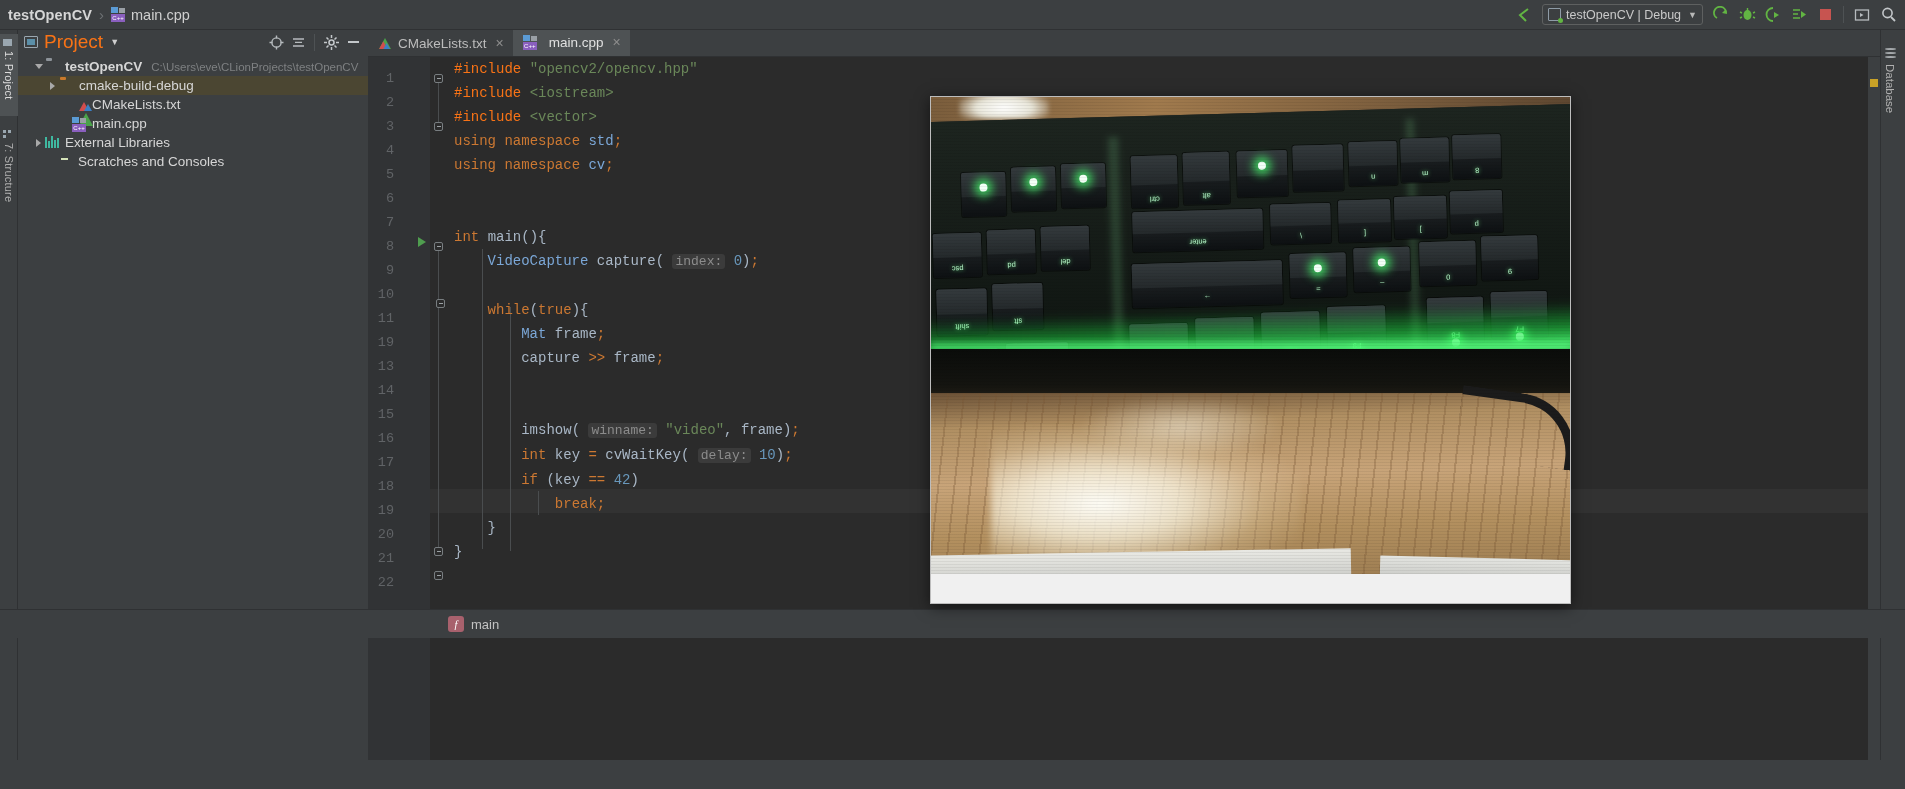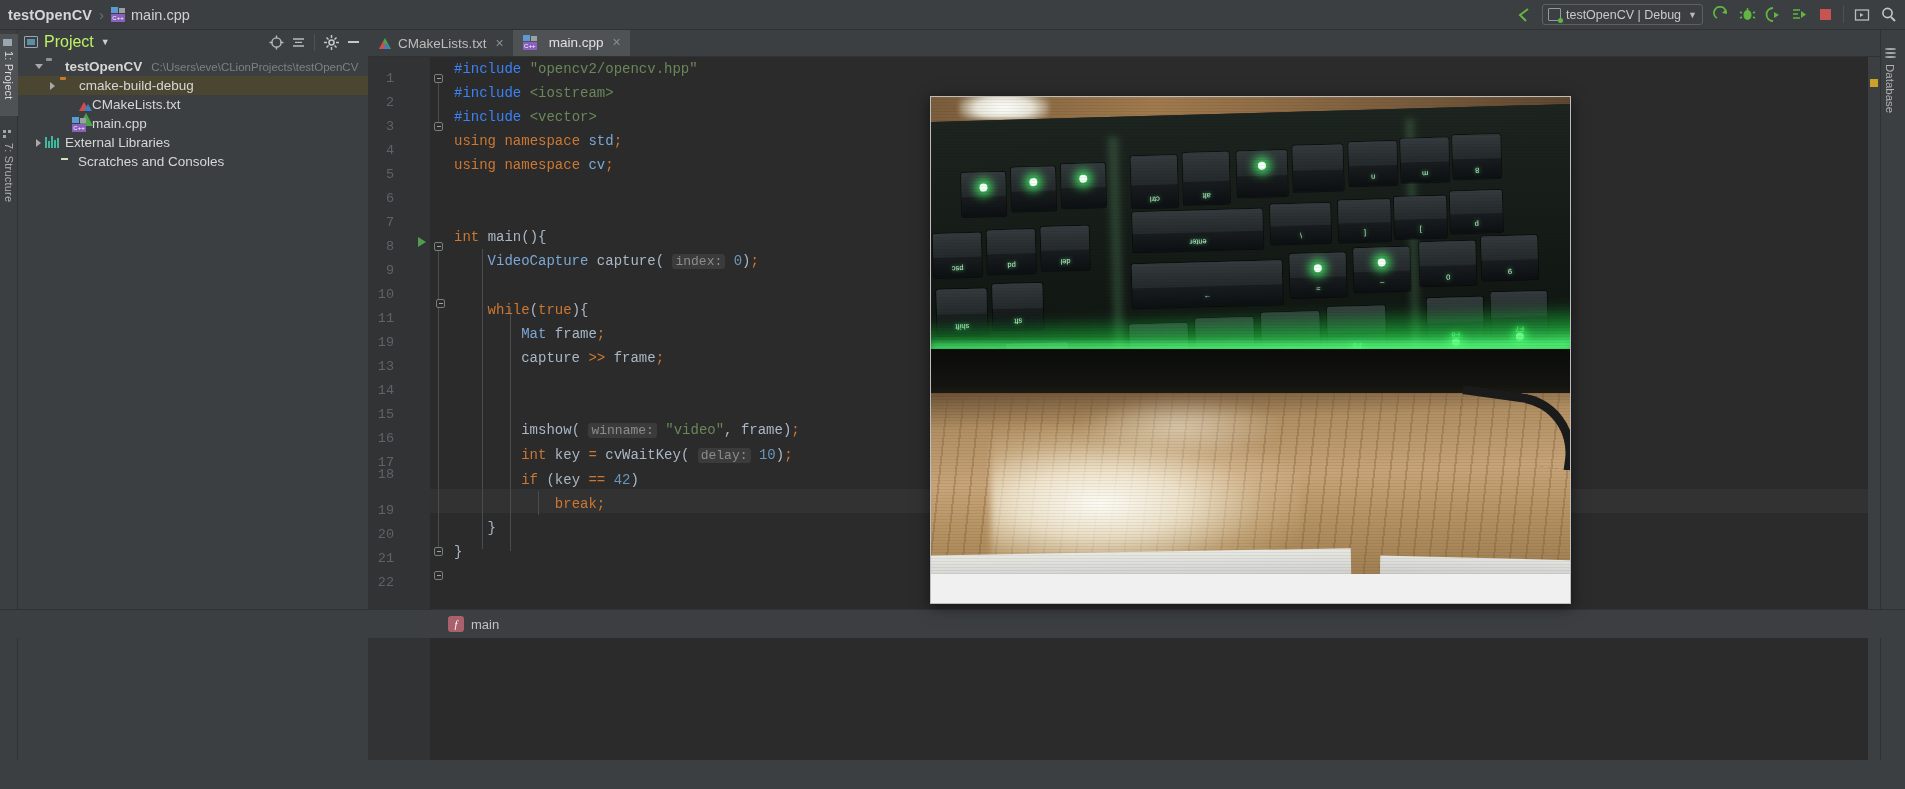--- a/index.html
+++ b/index.html
@@ -54,21 +54,21 @@
   .vtab.sel { background: #4e5254; color: #dcdcdc; }
   .vtab .vi { width: 9px; height: 9px; margin-bottom: 4px; flex:0 0 auto; }
 
   
   .projpanel {
     position: absolute; left: 18px; top: 30px; width: 350px; height: 730px; background: #3c3f41;
   }
   .panelhdr { height: 24px; display: flex; align-items: center; padding: 0 4px; }
   .panelhdr .pi { width: 14px; height: 12px; border: 1.5px solid #9aa7b0; margin: 0 6px 0 2px; border-radius:1px; position:relative;}
   .panelhdr .pi::after{content:"";position:absolute;left:1.5px;top:1.5px;width:8px;height:6px;background:#5b8fa8;}
-  .panelhdr .ptitle { color: #bef264; font-size: 16px; }
+  .panelhdr .ptitle { color: #f97316; font-size: 19px; }
   .panelhdr .caret { color: #cfcfcf; font-size: 9px; margin-left: 7px; }
   .panelhdr .hicons { margin-left: auto; display: flex; align-items: center; }
   .hbtn { width: 22px; height: 22px; display: flex; align-items: center; justify-content: center; }
 
   .tree { margin-top: 3px; font-size: 13.5px; }
   .trow { display: flex; align-items: center; height: 19px; padding-left: 14px; white-space: nowrap; }
   .trow.sel { background: #4b4632; }
   .tarrow { width: 13px; flex: 0 0 auto; display:flex; align-items:center; justify-content:center; }
   .tarrow i { display:block; width:0;height:0; }
   .arw-down { border-left:4px solid transparent;border-right:4px solid transparent;border-top:5px solid #a9a9a9; }
@@ -113,21 +113,21 @@
   .runmark { position:absolute; left:0; width:0;height:0; border-top:5px solid transparent;border-bottom:5px solid transparent;border-left:8px solid #4f9e4f; }
 
   pre.code {
     position: absolute; left: 86px; top: 0; margin: 0;
     font-family: "Liberation Mono", monospace; font-size: 14px; line-height: 24px;
     color: #a9b7c6; white-space: pre;
   }
   .caretline { position:absolute; left:62px; width:1450px; height:24px; background:#323232; }
 
   .kw { color: #cc7832; }          
-  .pp { color: #3b82f6; }          
+  .pp { color: #f97316; }          
   .str { color: #6a8759; }         
   .num { color: #6897bb; }
   .typ { color: #7ba7d7; }
   .fn  { color: #a9b7c6; }
   .hint { color: #8c8c8c; background: #3b3b3b; border-radius: 3px; padding: 0 3px; font-size: 13px; }
   .sep  { color: #a9b7c6; }
 
   .rightgut { position: absolute; right: 0; top: 0; width: 12px; height: 703px; background: #3c3f41; }
   .errmark { position:absolute; right:2px; width:8px; height:8px; background:#c9a227; }
 
@@ -468,21 +468,21 @@
         <div class="gline" style="top:182px">8</div>
         <div class="gline" style="top:206px">9</div>
         <div class="gline" style="top:230px">10</div>
         <div class="gline" style="top:254px">11</div>
         <div class="gline" style="top:278px">19</div>
         <div class="gline" style="top:302px">13</div>
         <div class="gline" style="top:326px">14</div>
         <div class="gline" style="top:350px">15</div>
         <div class="gline" style="top:374px">16</div>
         <div class="gline" style="top:398px">17</div>
-        <div class="gline" style="top:410px">18</div>
+        <div class="gline" style="top:422px">18</div>
         <div class="gline" style="top:446px">19</div>
         <div class="gline" style="top:470px">20</div>
         <div class="gline" style="top:494px">21</div>
         <div class="gline" style="top:518px">22</div>
       </div>
 
       <div class="foldcol">
         <div class="foldmark" style="top:17px"></div>
         <div class="foldline" style="top:26px;height:44px"></div>
         <div class="foldmark" style="top:65px"></div>

